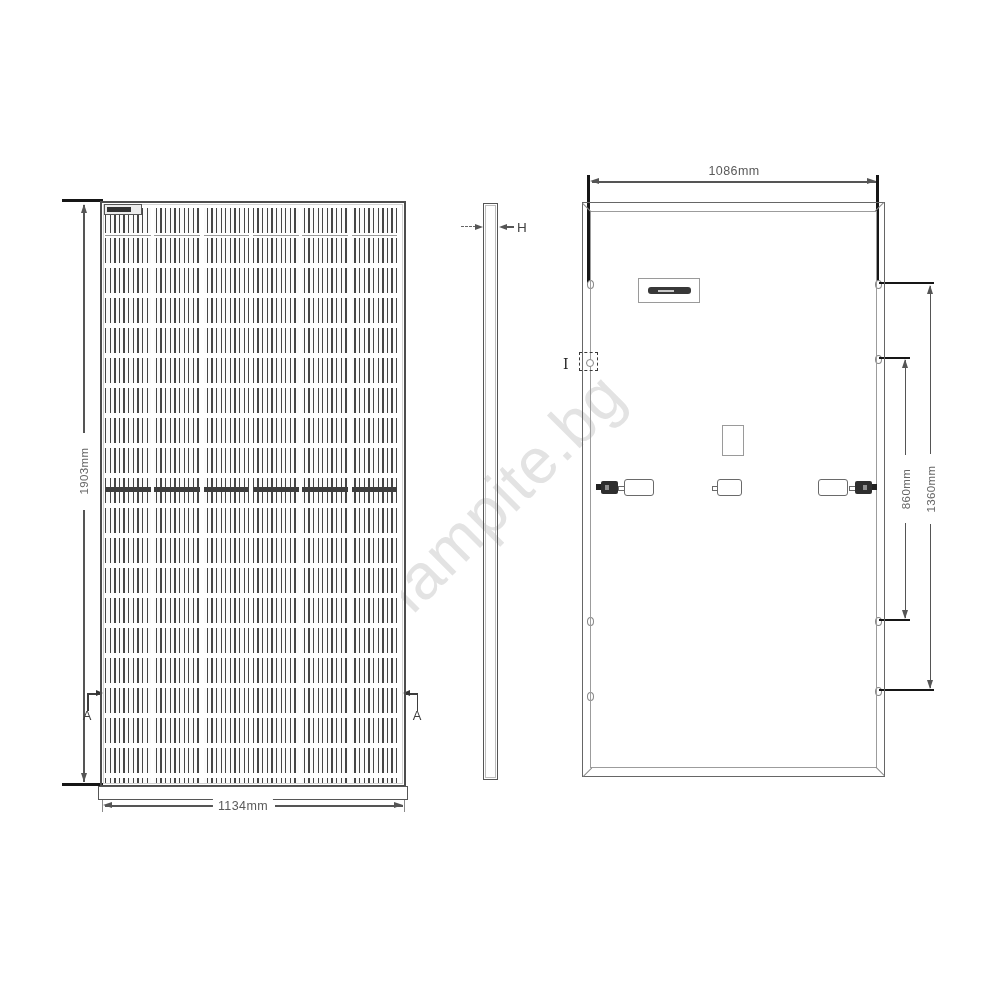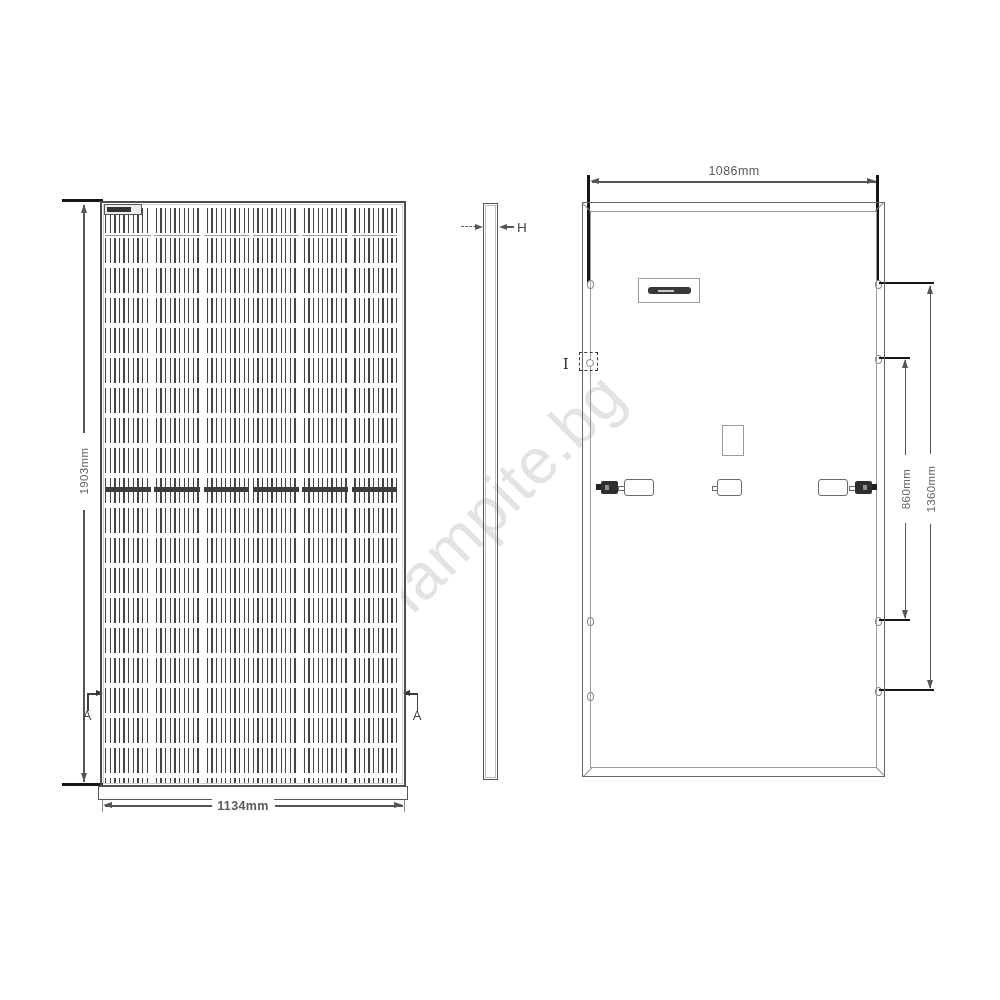--- a/index.html
+++ b/index.html
@@ -98,21 +98,21 @@
   <div class="ln" style="left:405px;top:693px;width:12px;height:1.5px;background:#3d3d3d;"></div>
   <div class="tri" style="left:403px;top:690.2px;border-top:3.5px solid transparent;border-bottom:3.5px solid transparent;border-right:7px solid #333;"></div>
   <div class="seclabel" style="left:410px;top:708px;">A</div>
 
   <div class="ln" style="left:102px;top:788px;width:1px;height:24px;background:#8a8a8a;"></div>
   <div class="ln" style="left:404px;top:788px;width:1px;height:24px;background:#8a8a8a;"></div>
   <div class="ln" style="left:105px;top:805.3px;width:108px;height:1.5px;"></div>
   <div class="ln" style="left:275px;top:805.3px;width:128px;height:1.5px;"></div>
   <div class="tri" style="left:103px;top:802.2px;border-top:3.5px solid transparent;border-bottom:3.5px solid transparent;border-right:9px solid #555;"></div>
   <div class="tri" style="left:394px;top:802.2px;border-top:3.5px solid transparent;border-bottom:3.5px solid transparent;border-left:9px solid #555;"></div>
-  <div class="dimlabel" style="left:243px;top:806px;font-weight:bold;">1134mm</div>
+  <div class="dimlabel" style="left:243px;top:806px;">1134mm</div>
 
   <div id="side-bar">
     <div id="side-bar-inner"></div>
   </div>
   <div style="position:absolute;left:461px;top:226.2px;width:15px;height:0;border-top:1.5px dashed #666;"></div>
   <div class="tri" style="left:475px;top:223.7px;border-top:3.2px solid transparent;border-bottom:3.2px solid transparent;border-left:8px solid #555;"></div>
   <div class="ln" style="left:501.5px;top:226.4px;width:12px;height:1.5px;"></div>
   <div class="tri" style="left:498.5px;top:223.7px;border-top:3.2px solid transparent;border-bottom:3.2px solid transparent;border-right:8px solid #555;"></div>
   <div style="position:absolute;left:517px;top:220px;font-size:13.5px;color:#444;">H</div>
 

